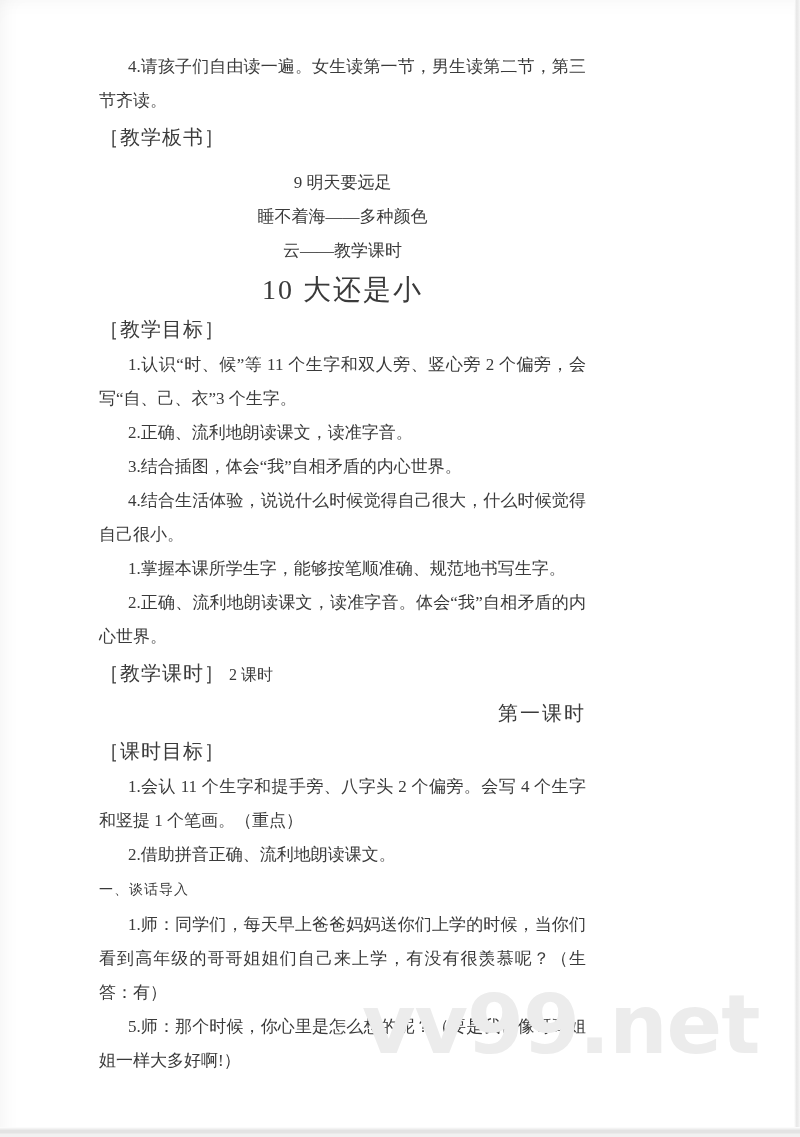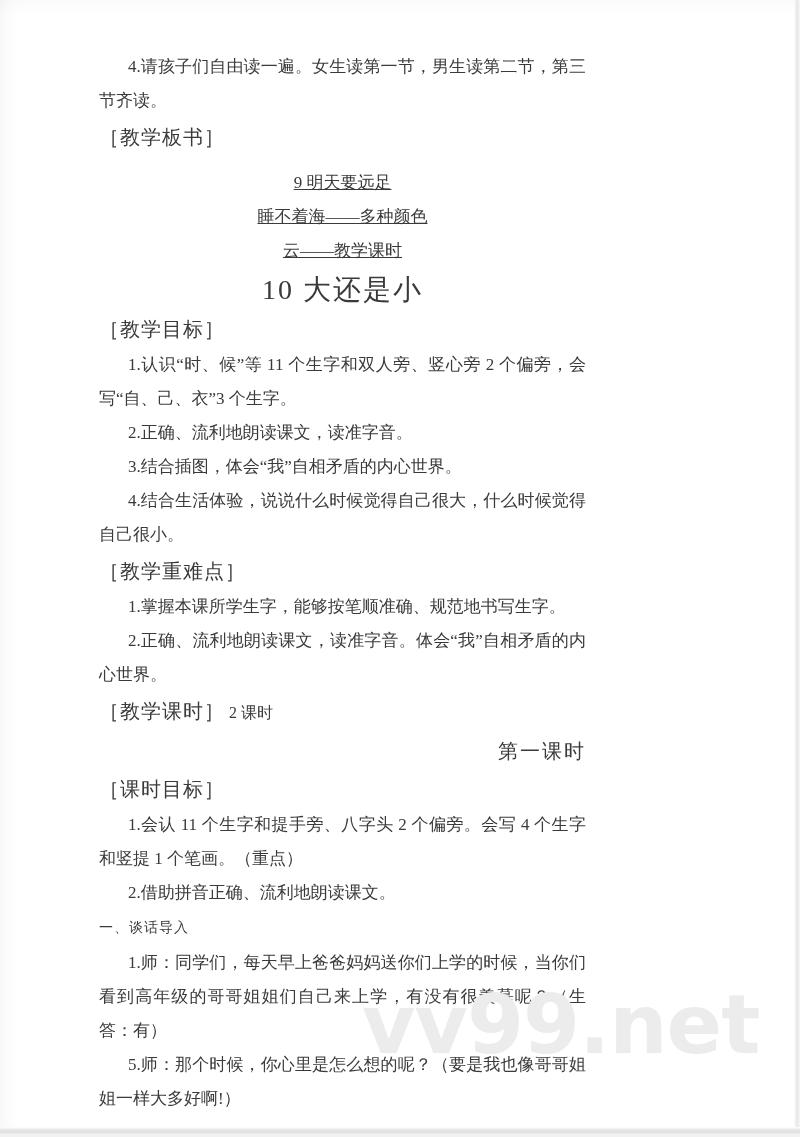--- a/index.html
+++ b/index.html
@@ -38,21 +38,21 @@
     text-align: justify;
   }
   .indent { text-indent: 1.7em; }
   .center { text-align: center; text-indent: 0; }
   .bracket {
     font-size: 20px;
     line-height: 38px;
     margin: 2px 0;
     letter-spacing: 1px;
   }
-  .board { margin-top: 10px; margin-bottom: 2px; text-decoration: underline; }
+  .board { margin-top: 10px; margin-bottom: 2px; }
   .lesson-title {
     font-size: 28px;
     line-height: 40px;
     text-align: center;
     margin: 16px 0 4px 0;
     letter-spacing: 2px;
   }
   .periods-line {
     font-size: 20px;
     line-height: 38px;
@@ -121,21 +121,20 @@
 
     <h1 class="lesson-title">10 大还是小</h1>
 
     <h2 class="bracket">［教学目标］</h2>
 
     <p class="body indent">1.认识“时、候”等 11 个生字和双人旁、竖心旁 2 个偏旁，会写“自、己、衣”3 个生字。</p>
     <p class="body indent">2.正确、流利地朗读课文，读准字音。</p>
     <p class="body indent">3.结合插图，体会“我”自相矛盾的内心世界。</p>
     <p class="body indent">4.结合生活体验，说说什么时候觉得自己很大，什么时候觉得自己很小。</p>
 
-    <h2 class="bracket">［教学重难点］</h2>
 
     <p class="body indent">1.掌握本课所学生字，能够按笔顺准确、规范地书写生字。</p>
     <p class="body indent">2.正确、流利地朗读课文，读准字音。体会“我”自相矛盾的内心世界。</p>
 
     <p class="periods-line"><span>［教学课时］</span><span class="periods-value">2 课时</span></p>
 
     <h2 class="period-title">第一课时</h2>
 
     <h2 class="bracket">［课时目标］</h2>
 

